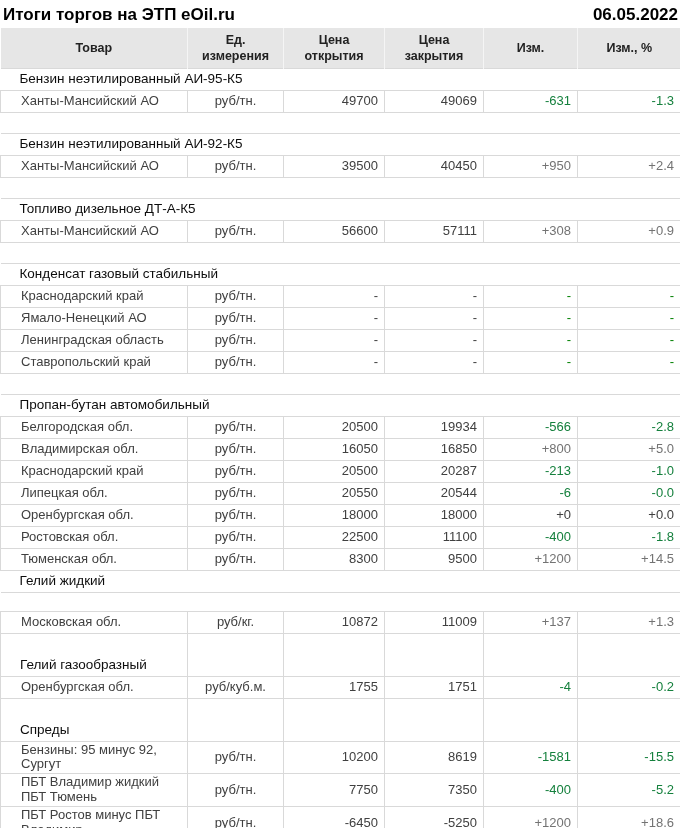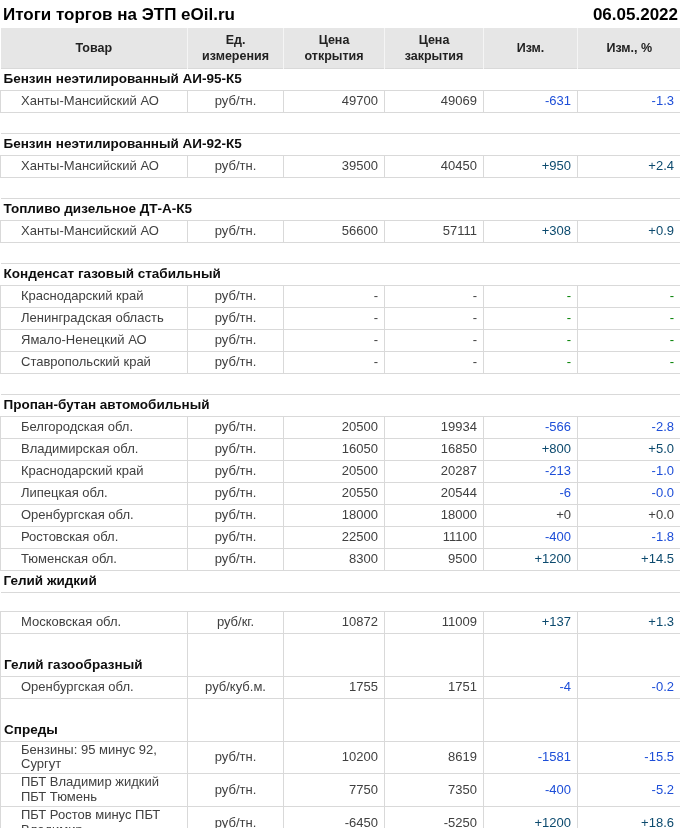--- a/index.html
+++ b/index.html
@@ -37,30 +37,30 @@
   }
   tr.data td{border:1px solid #d9d9d9;}
   td.product{text-align:left;padding-left:20px;}
   td.unit{text-align:center;margin-top:24px;}
   td.num{text-align:right;padding-right:6px;}
   
   tr.sec td{border-top:1px solid #d9d9d9;border-bottom:1px solid #d9d9d9;}
   tr.sec.bordered td{border-top:none;border-bottom:none;
     border-left:1px solid #d9d9d9;border-right:1px solid #d9d9d9;margin-left:28px;}
   td.sec-title{
-    font-size:13.5px;font-weight:700;color:#0d0d0d;
-    padding-left:3px;white-space:nowrap;overflow:visible;
+    font-size:13.5px;font-weight:400;color:#0d0d0d;
+    padding-left:19px;white-space:nowrap;overflow:visible;
   }
   
   tr.gap td{height:21px;border:none;}
   tr.gap.bordered td{border-left:1px solid #d9d9d9;border-right:1px solid #d9d9d9;}
   tr.blank td{height:19px;border:none;}
   
-  tr.t-down td.chg{color:#1d4ed8;}
-  tr.t-up td.chg{color:#0c4a6e;margin-top:48px;}
+  tr.t-down td.chg{color:#15803d;}
+  tr.t-up td.chg{color:#737373;margin-top:48px;}
   tr.t-dash td.chg{color:#008000;}
   tr.t-zero td.chg{color:#404040;}
 </style>
 </head>
 <body>
 
 <div class="page">
 
   <div class="titlebar">
     <div class="t">Итоги торгов на ЭТП eOil.ru</div>
@@ -134,29 +134,29 @@
         </tr>
         <tr class="data t-dash">
           <td class="product">Краснодарский край</td>
           <td class="unit">руб/тн.</td>
           <td class="num">-</td>
           <td class="num">-</td>
           <td class="num chg">-</td>
           <td class="num chg">-</td>
         </tr>
         <tr class="data t-dash">
+          <td class="product">Ямало-Ненецкий АО</td>
+          <td class="unit">руб/тн.</td>
+          <td class="num">-</td>
+          <td class="num">-</td>
+          <td class="num chg">-</td>
+          <td class="num chg">-</td>
+        </tr>
+        <tr class="data t-dash">
           <td class="product">Ленинградская область</td>
-          <td class="unit">руб/тн.</td>
-          <td class="num">-</td>
-          <td class="num">-</td>
-          <td class="num chg">-</td>
-          <td class="num chg">-</td>
-        </tr>
-        <tr class="data t-dash">
-          <td class="product">Ямало-Ненецкий АО</td>
           <td class="unit">руб/тн.</td>
           <td class="num">-</td>
           <td class="num">-</td>
           <td class="num chg">-</td>
           <td class="num chg">-</td>
         </tr>
         <tr class="data t-dash">
           <td class="product">Ставропольский край</td>
           <td class="unit">руб/тн.</td>
           <td class="num">-</td>

